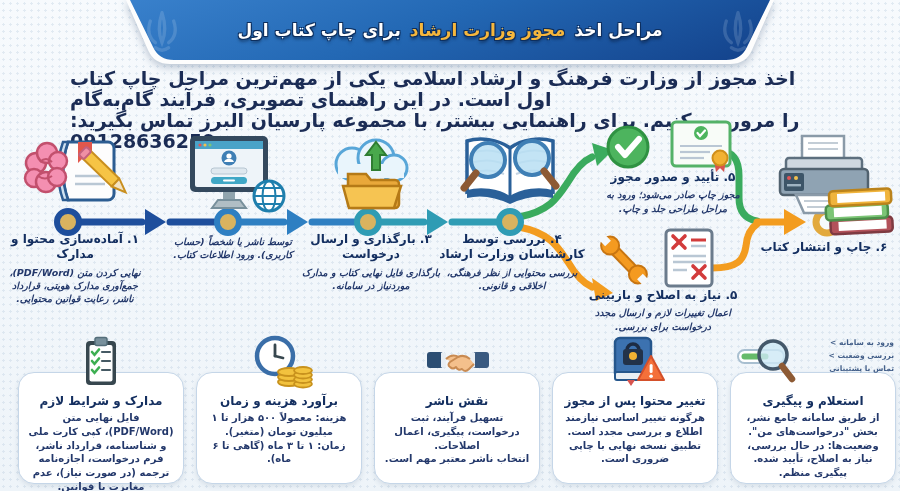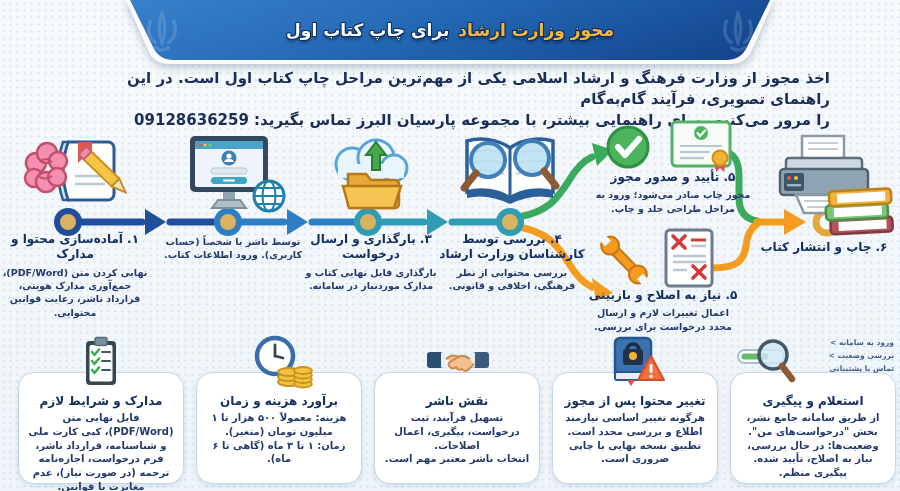--- a/index.html
+++ b/index.html
@@ -20,26 +20,26 @@
   .banner-blue { position:absolute; left:3px; top:0; width:682px; height:60px;
     background:linear-gradient(160deg,#3a82cd 0%,#2368b4 45%,#123f88 100%);
     clip-path: path("M21 0 H661 L638 47 Q632 60 617 60 H65 Q50 60 44 47 Z");
     display:flex; align-items:center; justify-content:center; gap:9px; }
   .banner-title { font-size:17px; font-weight:bold; color:#ffffff; letter-spacing:.2px;
     text-shadow:1px 1px 0 #0e2f5e, -1px 1px 0 #0e2f5e, 1px -1px 0 #0e2f5e, -1px -1px 0 #0e2f5e, 0 3px 3px rgba(5,20,45,.5); }
   .banner-title.gold { color:#f6b73c; }
   .emblem { opacity:.18; }
 
   
-  .intro { left:70px; top:68px; width:760px; text-align:right; color:#1b2c55;
-    font-size:15px; font-weight:bold; line-height:21px; }
+  .intro { left:70px; top:68px; width:760px; text-align:left; color:#1b2c55;
+    font-size:19px; font-weight:bold; line-height:21px; }
 
   
   .step-title { font-size:12px; font-weight:bold; color:#142f60; text-align:center; line-height:1.28; }
-  .step-desc  { font-size:9.5px; font-weight:bold; color:#23386b; text-align:center; line-height:1.4; margin-top:3px; }
+  .step-desc  { font-size:9.5px; font-weight:bold; color:#23386b; text-align:center; line-height:1.4; margin-top:3px;font-style:italic; }
 
   
   .card { top:372px; width:166px; height:112px; background:#ffffff; border:1.5px solid #c5d6e8;
     border-radius:16px; box-shadow:0 2px 5px rgba(40,70,110,.12); padding:21px 8px 6px 8px; }
   .card-title { font-size:12px; font-weight:bold; color:#142f60; text-align:center; }
   .card-desc { font-size:10px; font-weight:bold; color:#23386b; text-align:center; line-height:1.38;
     margin-top:3px; white-space:pre-line; }
   .quick-links { font-size:7.5px; font-weight:bold; color:#44608a; text-align:right; line-height:1.7; }
 </style>
 </head>
@@ -59,20 +59,21 @@
         </g>
       </svg>
       <svg class="abs emblem" style="left:28px;top:6px" width="50" height="50" viewBox="0 0 60 60">
         <g fill="none" stroke="#cfe2f5" stroke-width="4" stroke-linecap="round">
           <path d="M30 8 C26 20 26 34 30 44 C34 34 34 20 30 8"></path>
           <path d="M16 18 C12 30 14 38 22 44"></path>
           <path d="M44 18 C48 30 46 38 38 44"></path>
           <path d="M22 50 Q30 56 38 50"></path>
         </g>
       </svg>
+      <span class="banner-title">مراحل اخذ</span>
       <span class="banner-title gold">مجوز وزارت ارشاد</span>
       <span class="banner-title">برای چاپ کتاب اول</span>
     </div>
   </div>
 
   <div class="abs intro">
     <div>اخذ مجوز از وزارت فرهنگ و ارشاد اسلامی یکی از مهم‌ترین مراحل چاپ کتاب اول است. در این راهنمای تصویری، فرآیند گام‌به‌گام</div>
     <div>را مرور می‌کنیم. برای راهنمایی بیشتر، با مجموعه پارسیان البرز تماس بگیرید: 09128636259</div>
   </div>
 

